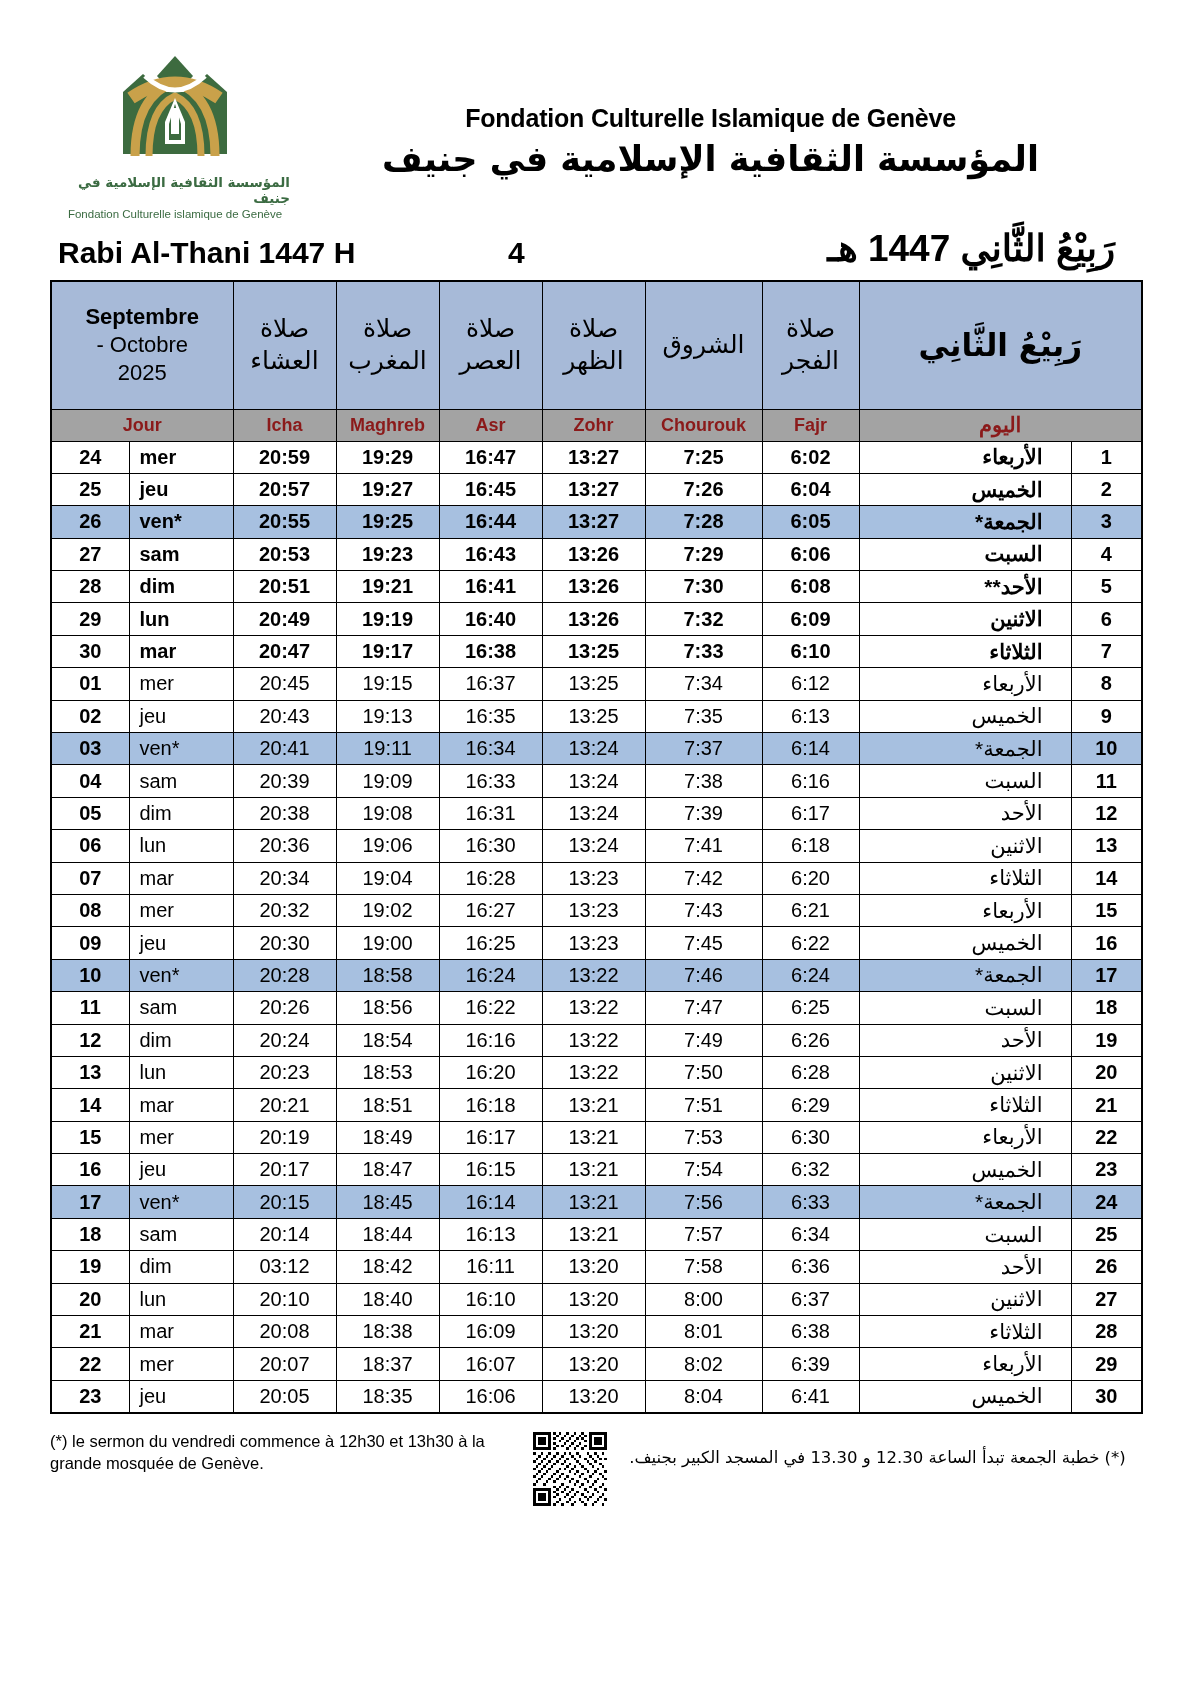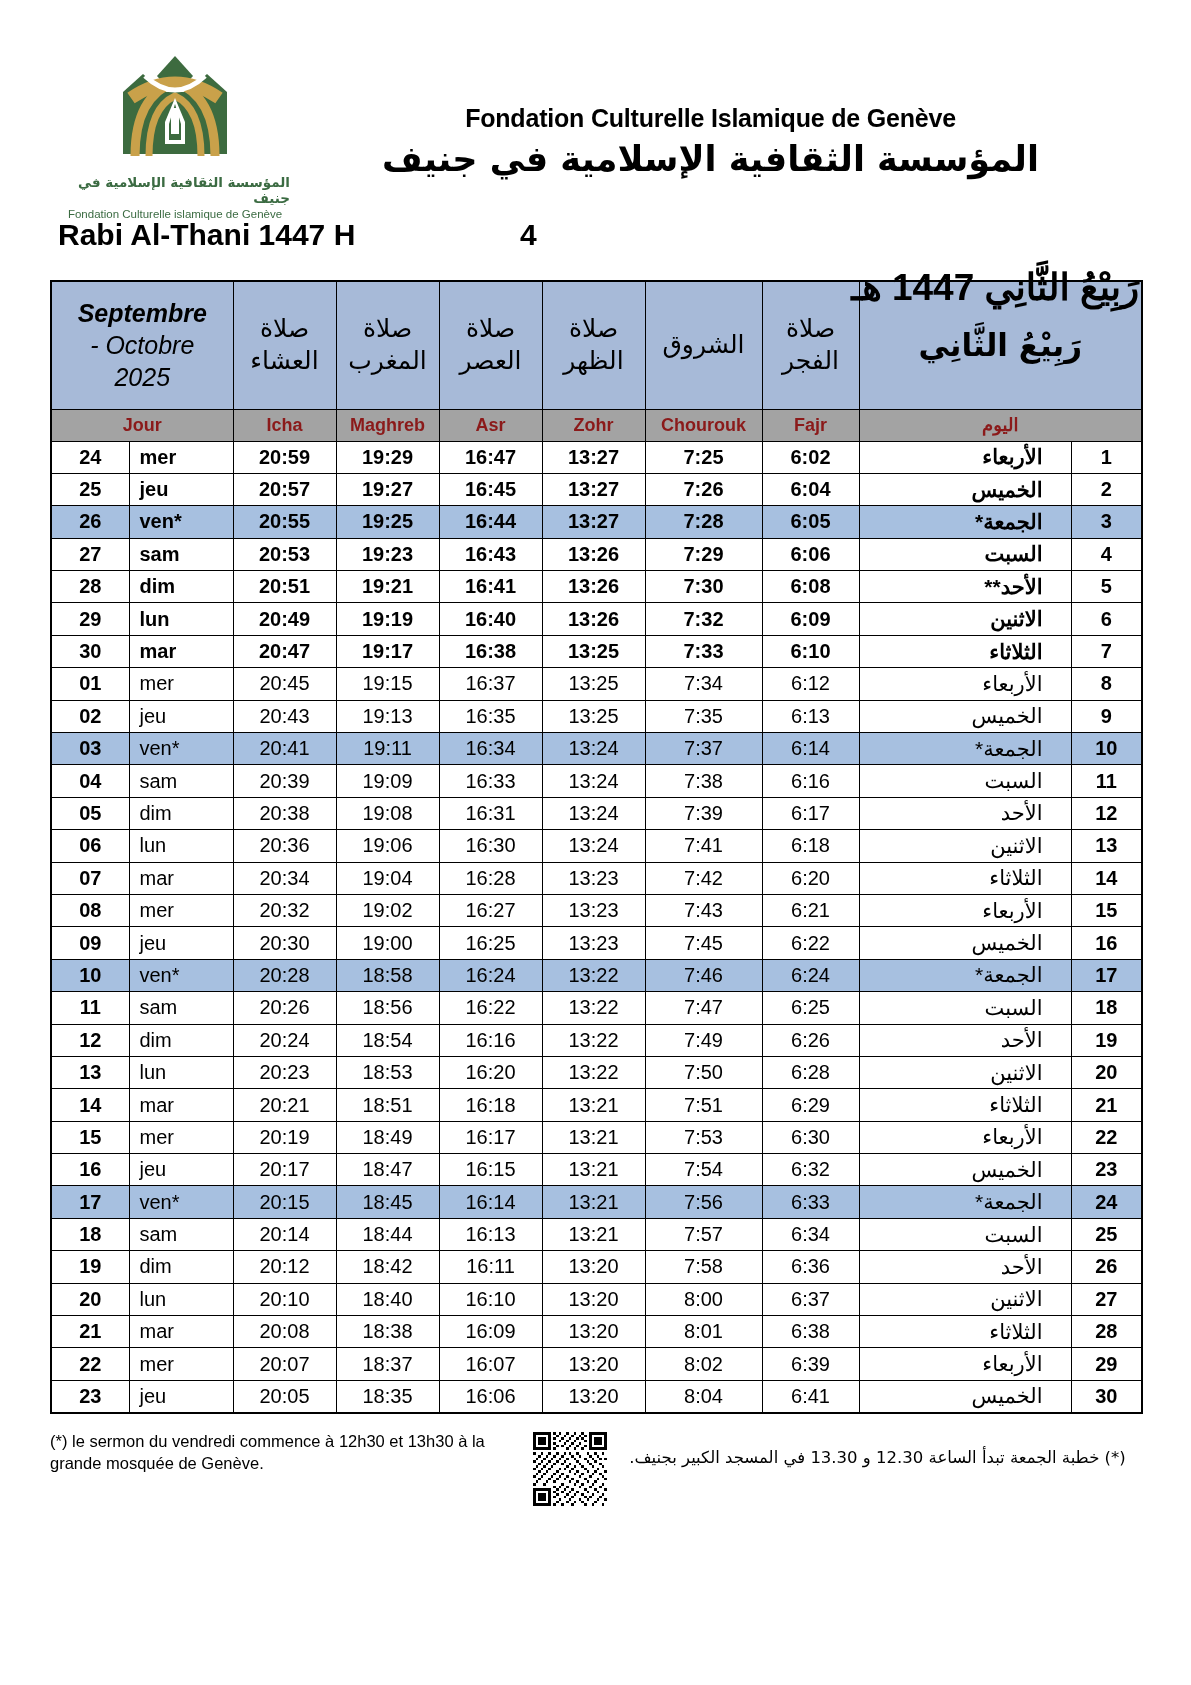--- a/index.html
+++ b/index.html
@@ -67,22 +67,22 @@
     font-size: 35px;
     font-weight: bold;
     direction: rtl;
     margin-top: 6px;
     line-height: 1.15;
   }
 
   
   .month-bar {
     display: flex;
-    align-items: flex-start;
-    padding: 8px 52px 10px 58px;
+    align-items: flex-end;
+    padding: 8px 76px 10px 58px;
     height: 70px;
   }
   .month-latin {
     font-size: 30px;
     font-weight: bold;
     flex: 0 0 auto;
   }
   .month-number {
     flex: 1;
     text-align: center;
@@ -130,25 +130,24 @@
   col.c-ar-day { width: 212px; }
   col.c-hnum   { width: 71px; }
 
   
   tr.head-main th {
     background: #a7bad8;
     height: 128px;
     font-weight: normal;
   }
   .hdr-month-fr {
-    font-size: 25px;
+    font-size: 22px;
     line-height: 1.28;
     font-weight: normal;
     padding: 0 6px;
-    font-style: italic;
   }
   .hdr-month-fr .b { font-weight: bold; }
   .hdr-ar {
     font-family: "DejaVu Sans", sans-serif;
     font-size: 25px;
     direction: rtl;
     line-height: 1.3;
     padding: 0 4px;
   }
   .hdr-ar-big {
@@ -162,21 +161,21 @@
   
   tr.head-sub th {
     background: #a3a3a3;
     height: 32px;
     color: #8b1a1a;
     font-size: 18px;
     font-weight: bold;
   }
   tr.head-sub th.ar-sub {
     font-family: Liberation Serif, serif;
-    font-size: 18px;
+    font-size: 21px;
     direction: rtl;
   }
 
   
   tr.data-row td {
     height: 32.4px;
     font-size: 20px;
   }
   tr.data-row td.col-greg,
   tr.data-row td.col-hnum {
@@ -634,21 +633,21 @@
           <td class="col-asr">16:13</td>
           <td class="col-zohr">13:21</td>
           <td class="col-chourouk">7:57</td>
           <td class="col-fajr">6:34</td>
           <td class="col-arday">السبت</td>
           <td class="col-hnum">25</td>
         </tr>
         <tr class="data-row">
           <td class="col-greg">19</td>
           <td class="col-jour">dim</td>
-          <td class="col-icha">20:12</td>
+          <td class="col-icha">03:12</td>
           <td class="col-maghreb">18:42</td>
           <td class="col-asr">16:11</td>
           <td class="col-zohr">13:20</td>
           <td class="col-chourouk">7:58</td>
           <td class="col-fajr">6:36</td>
           <td class="col-arday">الأحد</td>
           <td class="col-hnum">26</td>
         </tr>
         <tr class="data-row">
           <td class="col-greg">20</td>

